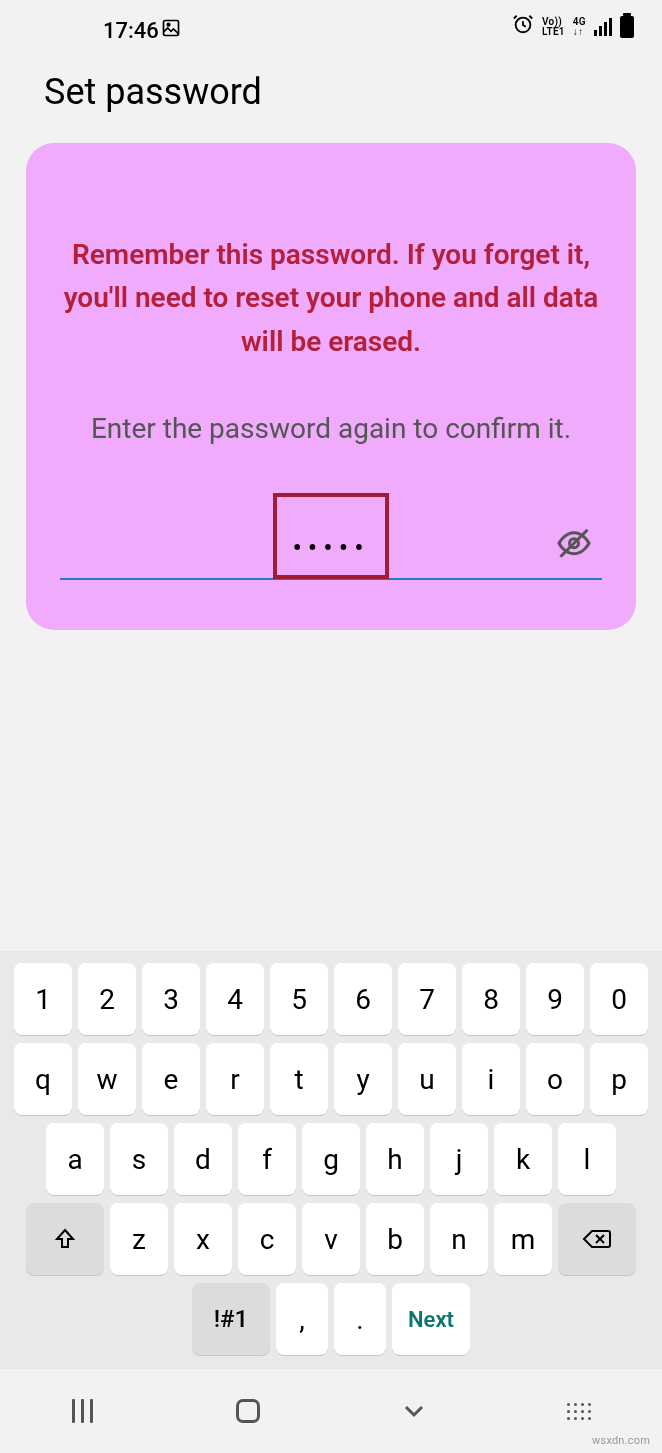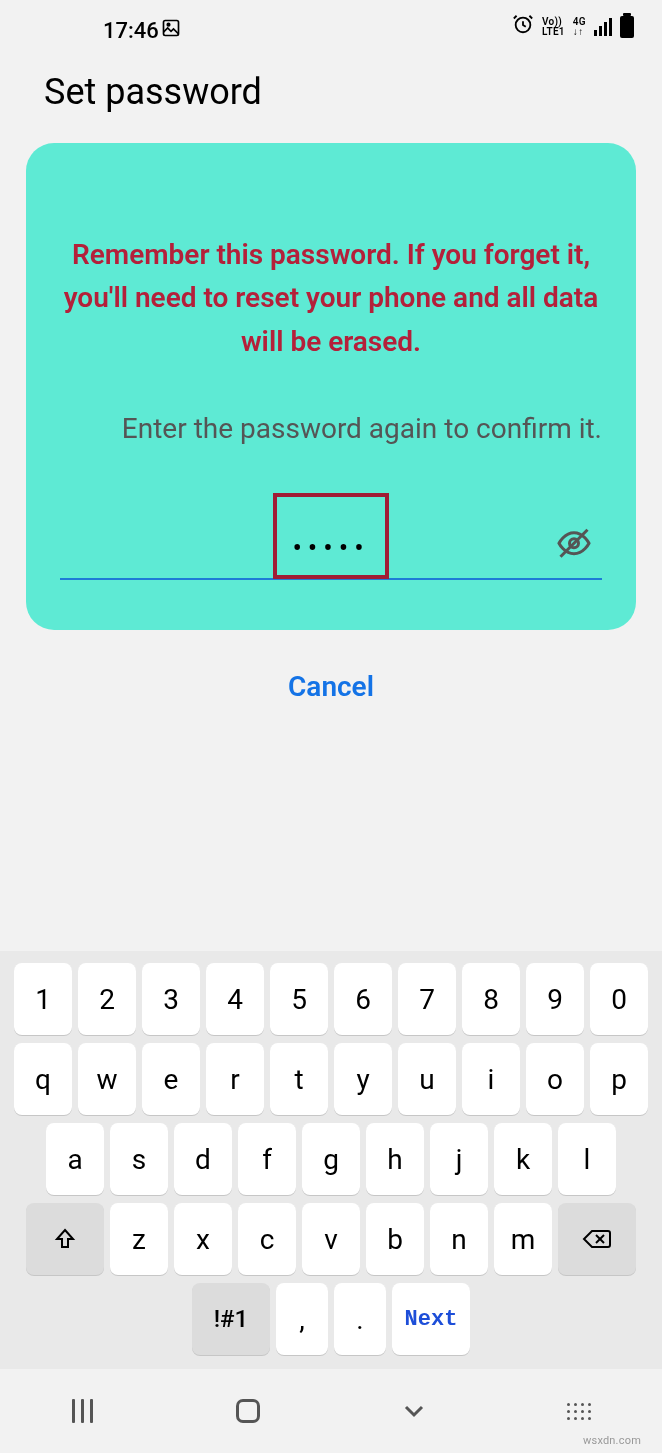--- a/index.html
+++ b/index.html
@@ -8,23 +8,23 @@
   .status-left { display:flex; align-items:center; gap:2px; font-weight:500; padding-left:75px;margin-top:8px;}
   .status-right { display:flex; align-items:center; gap:8px; }
   .status-right .txt { font-size:10px; line-height:10px; font-weight:600; letter-spacing:0.3px; }
   .status-right .stack { display:flex; flex-direction:column; align-items:flex-start; }
   .signal { display:flex; align-items:flex-end; gap:2px; height:18px; }
   .signal span { width:3px; background:#000; }
   .signal span:nth-child(1){height:6px;} .signal span:nth-child(2){height:10px;} .signal span:nth-child(3){height:14px;} .signal span:nth-child(4){height:18px;}
   .battery { width:14px; height:22px; background:#000; border-radius:2px; position:relative; }
   .battery::before { content:""; position:absolute; top:-3px; left:3px; width:8px; height:3px; background:#000; border-radius:1px; }
   .page-title { font-size: 36px; font-weight:400; padding: 20px 44px 30px; color:#000; }
-  .card { background:#5eead4; border-radius:28px; margin: 0 26px; padding: 90px 34px 50px; }
+  .card { background:#f0abfc; border-radius:28px; margin: 0 26px; padding: 90px 34px 50px; }
   .warning { color:#b4203a; font-size:28px; font-weight:600; text-align:center; line-height:1.55; }
-  .instruction { color:#555; font-size:28px; text-align:right; line-height:1.55; margin-top:44px; }
+  .instruction { color:#555; font-size:28px; text-align:center; line-height:1.55; margin-top:44px; }
   .input-row { display:flex; align-items:center; margin-top:60px; position:relative; }
   .pw-input { flex:1; border:none; border-bottom:2px solid #1e7bd6; font-size:28px; letter-spacing:6px; text-align:center; padding:20px 50px 14px; outline:none; background:transparent; }
   .eye-btn { position:absolute; right:6px; top:50%; transform:translateY(-54%); width:44px; height:44px; display:flex; align-items:center; justify-content:center; background:none; border:none; cursor:pointer; }
   .eye-btn svg { width:36px; height:36px; }
   .highlight-input { position:absolute; border:4px solid #a01c35; width:116px; height:86px; left:50%; transform:translateX(-50%); top:-18px; pointer-events:none; }
   .actions { display:flex; justify-content:space-around; padding:30px 40px 20px; }
   .btn-txt { background:none; border:none; font-size:28px; font-weight:600; color:#1473e6; padding:10px 20px; cursor:pointer; }
   .ok-wrap { position:relative; }
   .highlight-ok { position:absolute; border:4px solid #a01c35; left:-14px; top:-6px; right:-14px; bottom:-6px; pointer-events:none; }
   
@@ -36,25 +36,25 @@
   .row2 { padding:4px 8px; }
   .row3 { padding:4px 40px; }
   .row4 { padding:4px 8px; }
   .row4 .key { flex:0 0 58px; }
   .key.wide { flex:0 0 78px; }
   .key.fn { background:#dcdcdc; }
   .row5 { padding:4px 8px; }
   .row5 .sym { flex:0 0 78px; background:#dcdcdc; font-size:24px; font-weight:500;}
   .row5 .comma, .row5 .period { flex:0 0 52px; }
   .row5 .space { flex:1; font-size:20px; color:#444; }
-  .row5 .next { flex:0 0 78px; color:#1d4ed8; font-weight:600; font-size:22px;font-family:Liberation Mono, monospace; }
+  .row5 .next { flex:0 0 78px; color:#0f766e; font-weight:600; font-size:22px; }
   
   .navbar { position:absolute; bottom:0; left:0; right:0; height:84px; display:flex; justify-content:space-around; align-items:center; background:#f2f2f2; }
   .nav-btn { width:40px; height:40px; display:flex; align-items:center; justify-content:center; background:none; border:none; cursor:pointer; }
-  .watermark { position:absolute; bottom:6px; right:21px; font-size:11px; color:#999; letter-spacing:0.2px; }
+  .watermark { position:absolute; bottom:6px; right:12px; font-size:11px; color:#999; letter-spacing:0.2px; }
   .bars { display:flex; gap:6px; }
   .bars span{ width:3px; height:24px; background:#555; border-radius:1px; }
   .sq { width:24px; height:24px; border:3px solid #555; border-radius:7px; }
   .chev { width:24px; height:24px; }
   .dots-grid { display:grid; grid-template-columns:repeat(4,3px); grid-gap:4px; }
   .dots-grid span{ width:3px; height:3px; background:#555; border-radius:50%; }
 </style>
 </head>
 <body>
 
@@ -106,21 +106,20 @@
       <svg viewBox="0 0 24 24" fill="none" stroke="#555" stroke-width="2">
         <path d="M2 12s3.5-7 10-7 10 7 10 7-3.5 7-10 7S2 12 2 12z"></path>
           <circle cx="12" cy="12" r="3"></circle>
           <line x1="3" y1="21" x2="21" y2="3"></line>
       </svg>
     </button>
   </div>
 </div>
 
 <div class="actions">
-  <button class="btn-txt">Cancel</button>
 </div>
 
 <div class="kbd">
   <div class="kbd-row">
     <div class="key thin">1</div>
     <div class="key thin">2</div>
     <div class="key thin">3</div>
     <div class="key thin">4</div>
     <div class="key thin">5</div>
     <div class="key thin">6</div>

